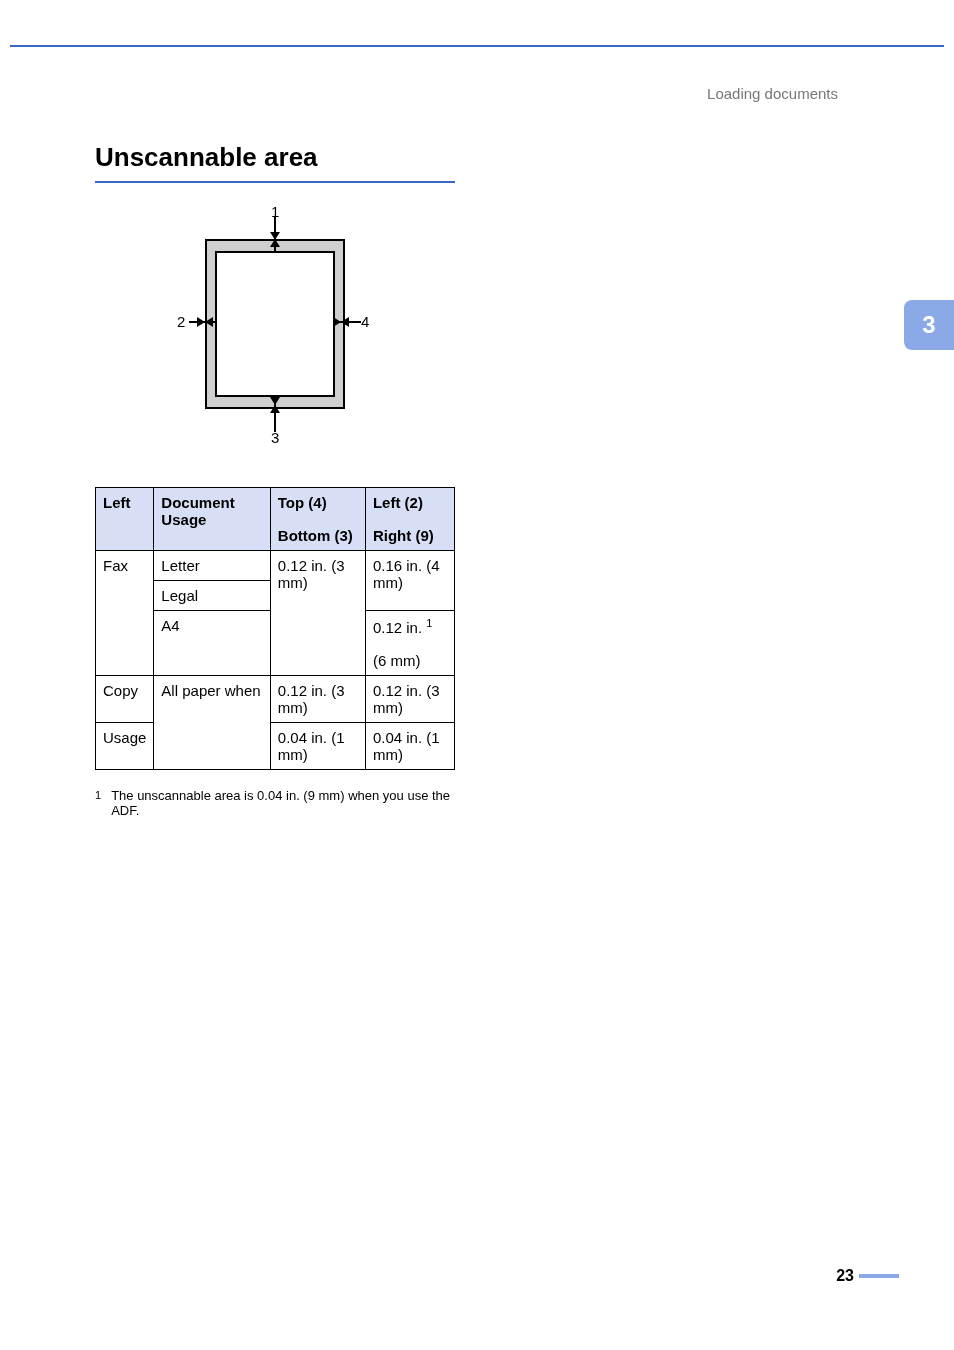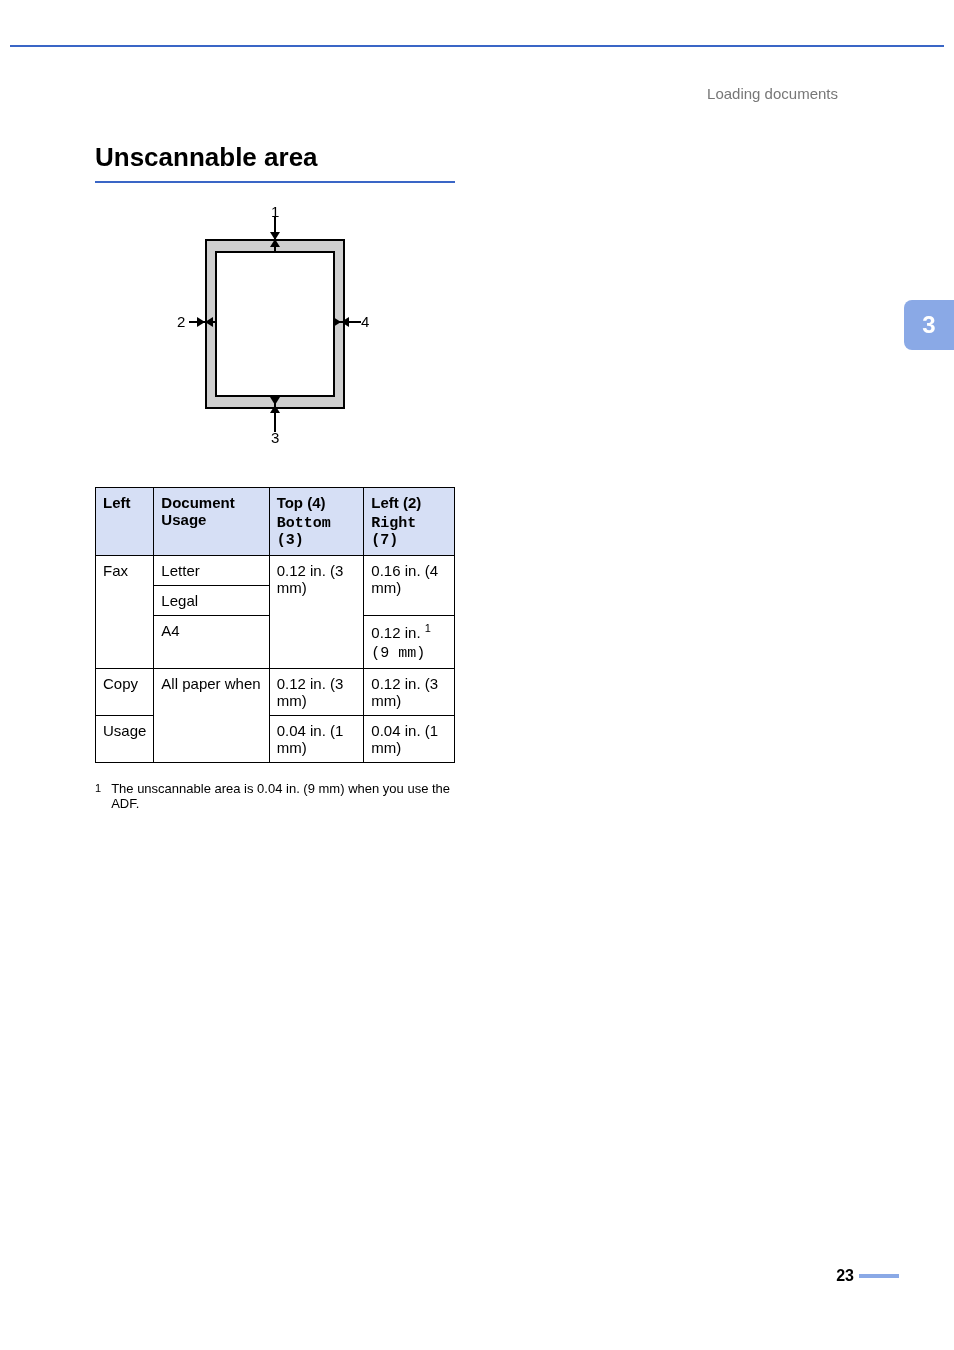--- a/index.html
+++ b/index.html
@@ -50,21 +50,21 @@
   .diagram .ah2::before, .diagram .ah2::after { content:""; position:absolute; top:-4px; border-top:5px solid transparent; border-bottom:5px solid transparent; }
   .diagram .ah2::before { left:8px; border-left:8px solid #000; }
   .diagram .ah2::after  { left:16px; border-right:8px solid #000; }
   .diagram .ah4 { top:122px; left:188px; width:28px; }
   .diagram .ah4::before, .diagram .ah4::after { content:""; position:absolute; top:-4px; border-top:5px solid transparent; border-bottom:5px solid transparent; }
   .diagram .ah4::before { left:0px; border-left:8px solid #000; }
   .diagram .ah4::after  { left:8px; border-right:8px solid #000; }
   table { border-collapse:collapse; width:100%; font-size:15px; }
   th, td { border:1px solid #000; padding:6px 7px; text-align:left; vertical-align:top; }
   th { background:#d6dff5; font-weight:bold; }
-  th .sub, td .sub { display:block; margin-top:4px;font-family:Liberation Mono, monospace; }
+  th .sub, td .sub { display:block; margin-top:16px; }
   sup { font-size:11px; }
   .footnote { font-size:13px; margin-top:18px; display:flex; gap:10px; }
   .footnote-num { font-size:11px; padding-top:1px; }
   .pagenum { position:absolute; right:100px; bottom:65px; font-size:16px; font-weight:bold;margin-top:24px; }
   .pagenum-rule { position:absolute; right:55px; bottom:72px; width:40px; height:4px; background:#8aa9e6; }
 </style>
 </head>
 <body>
 
 <div class="topbar"></div>
@@ -92,38 +92,38 @@
     <tbody>
         <tr>
       <th>Left</th>
       <th>Document Usage</th>
       <th>
         <span>Top (4)</span>
         <span class="sub">Bottom (3)</span>
       </th>
       <th>
         <span>Left (2)</span>
-        <span class="sub">Right (7)</span>
+        <span class="sub">Right (9)</span>
       </th>
     </tr>
     <tr>
       <td rowspan="3">Fax</td>
       <td>Letter</td>
       <td rowspan="3">0.12 in. (3 mm)</td>
       <td rowspan="2">0.16 in. (4 mm)</td>
     </tr>
     <tr>
       <td>Legal</td>
     </tr>
     <tr>
       <td>A4</td>
       <td>
         <span>0.12 in.</span>
         <sup>1</sup>
-        <span class="sub">(9 mm)</span>
+        <span class="sub">(6 mm)</span>
       </td>
     </tr>
     <tr>
       <td>Copy</td>
       <td rowspan="2">All paper when</td>
       <td>0.12 in. (3 mm)</td>
       <td>0.12 in. (3 mm)</td>
     </tr>
     <tr>
       <td>Usage</td>

